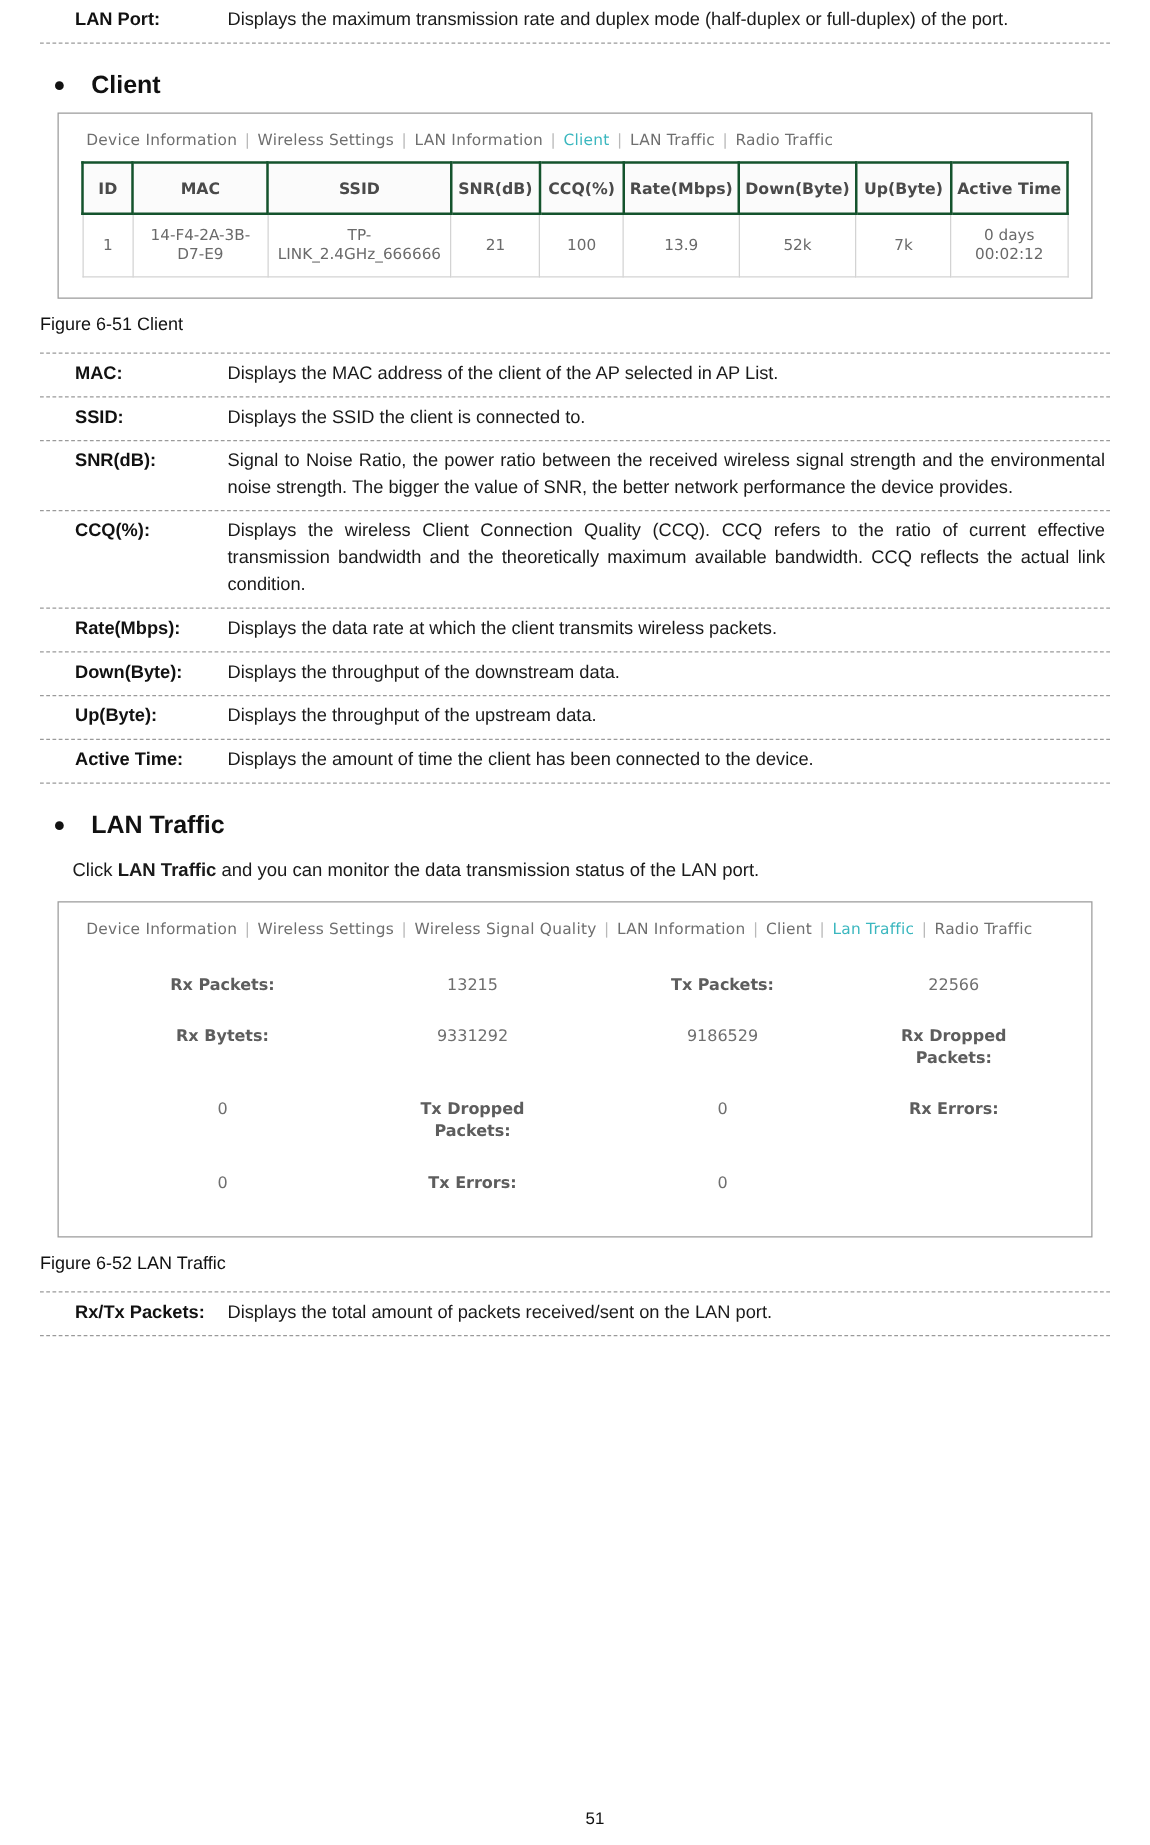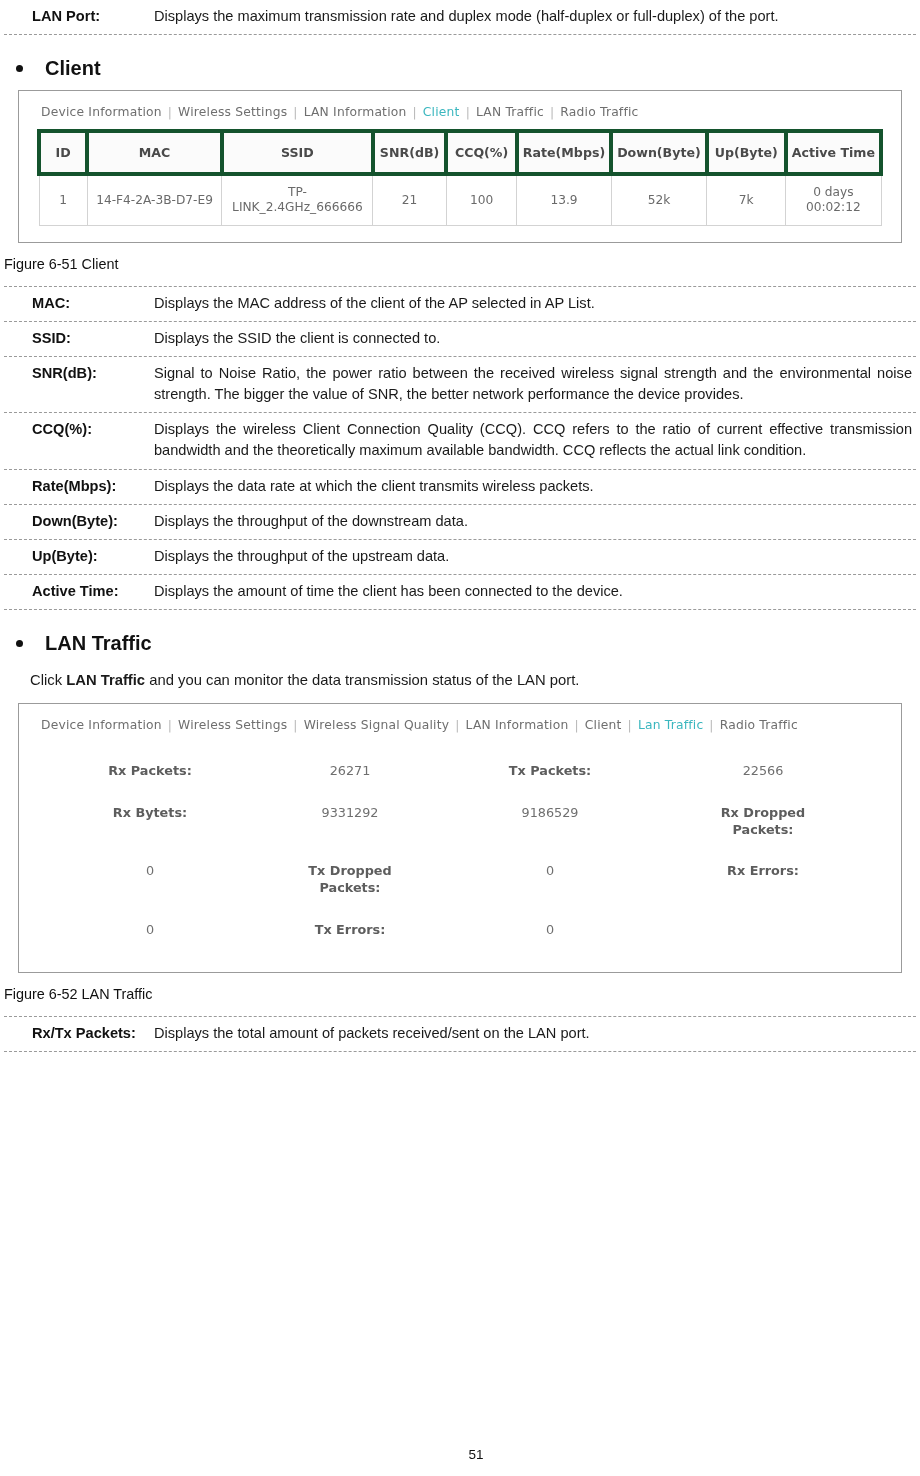--- a/index.html
+++ b/index.html
@@ -13,21 +13,21 @@
     font-family: "Liberation Sans", sans-serif;
     color: #1a1a1a;
     position: relative;
     overflow: hidden;
   }
   .page {
     width: 920px;
     height: 1476px;
     position: relative;
     box-sizing: border-box;
-    padding: 0 4px;
+    padding: 0 32px;
   }
 
   
   .defrow {
     display: flex;
     align-items: flex-start;
     padding: 6px 0 7px 0;
   }
   .defrow .term {
     width: 150px;
@@ -99,21 +99,21 @@
   .shot-tabs .active { color: #3bb7bf; }
 
   
   table.client {
     border-collapse: collapse;
     margin: 0 18px 16px 18px;
     width: calc(100% - 36px);
     font-family: "DejaVu Sans", sans-serif;
   }
   table.client th {
-    border: 4px solid #14532d;
+    border: 2px solid #14532d;
     background: #fbfbfb;
     font-size: 12.6px;
     font-weight: bold;
     color: #4a4a4a;
     padding: 12px 4px;
     text-align: center;
     white-space: nowrap;
   }
   table.client td {
     border: 1px solid #d3d3d3;
@@ -265,21 +265,21 @@
   <div class="paragraph">
     <span>Click </span><b>LAN Traffic</b><span> and you can monitor the data transmission status of the LAN port.</span>
   </div>
 
   <div class="shot">
     <div class="shot-tabs">
       <span>Device Information</span><span class="sep">|</span><span>Wireless Settings</span><span class="sep">|</span><span>Wireless Signal Quality</span><span class="sep">|</span><span>LAN Information</span><span class="sep">|</span><span>Client</span><span class="sep">|</span><span class="active">Lan Traffic</span><span class="sep">|</span><span>Radio Traffic</span>
     </div>
     <div class="lan-grid">
       <div class="lbl">Rx Packets:</div>
-      <div class="val">26271</div>
+      <div class="val">13215</div>
       <div class="lbl">Tx Packets:</div>
       <div class="val">22566</div>
 
       <div class="lbl">Rx Bytets:</div>
       <div class="val">9331292</div>
       <div class="val">9186529</div>
 
       <div class="lbl" style="white-space:pre-line">Rx Dropped
 Packets:</div>
       <div class="val">0</div>

